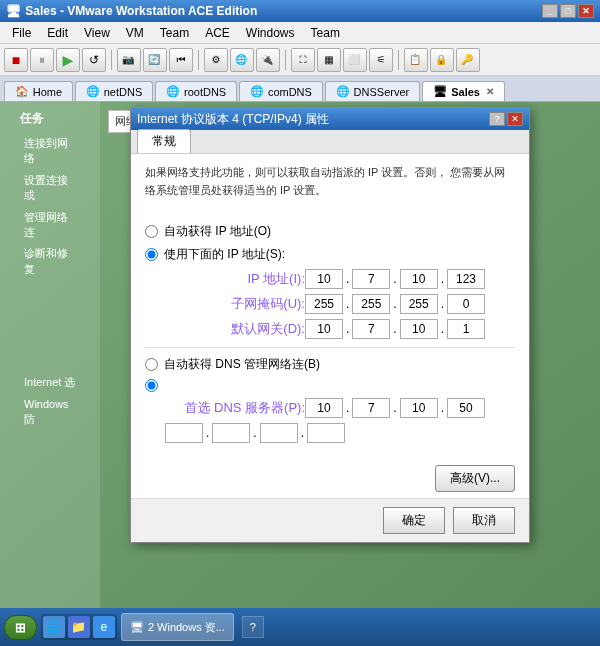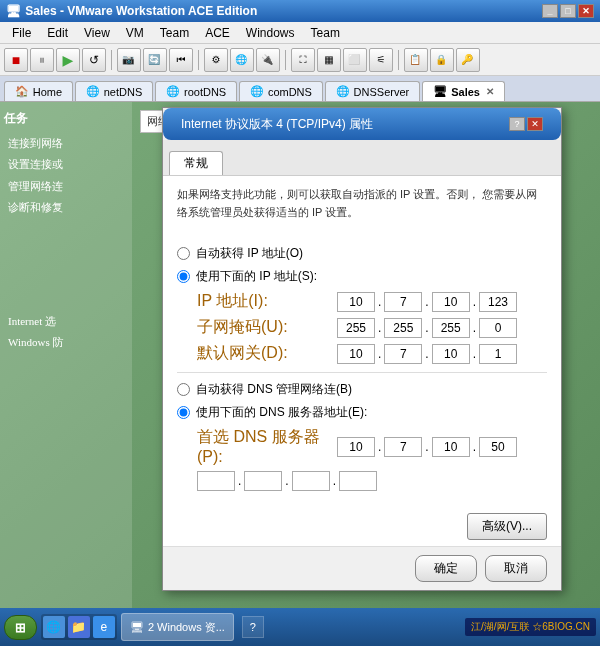--- a/index.html
+++ b/index.html
@@ -104,26 +104,25 @@
     .main-area {
       display: flex;
       background: linear-gradient(to bottom right, #7aaa7a, #5a8a5a);
       height: calc(646px - 22px - 22px - 32px - 26px - 38px);
       position: relative;
       overflow: hidden;
     }
 
     
     .sidebar {
-      width: 132px;
+      width: 100px;
       background: rgba(255,255,255,0.15);
-      padding: 8px 4px;
+      padding: 8px 20px;
       color: white;
       font-size: 12px;
-      font-family: Liberation Serif, serif;
     }
     .sidebar-section-title {
       font-weight: bold;
       margin-bottom: 6px;
       font-size: 12px;
     }
     .sidebar-item {
       padding: 3px 4px;
       cursor: pointer;
       font-size: 11px;
@@ -144,43 +143,42 @@
       top: 5px;
       left: 30px;
       width: 400px;
       background: #f0f0f0;
       border: 1px solid #888;
       box-shadow: 3px 3px 10px rgba(0,0,0,0.4);
     }
     .dialog-title {
       background: linear-gradient(to bottom, #4a90d9, #2060b0);
       color: white;
-      height: 32px;
+      height: 22px;
       display: flex;
       align-items: center;
       justify-content: space-between;
-      padding: 0 18px;
-      font-size: 12px;
-      border-radius: 8px;
+      padding: 0 6px;
+      font-size: 12px;
     }
     .dialog-title-controls { display: flex; gap: 2px; }
     .dialog-title-btn {
       width: 16px; height: 14px;
       background: #c0c0c0;
       border: 1px solid #888;
       font-size: 9px;
       display: flex; align-items: center; justify-content: center;
       cursor: pointer;
     }
     .dialog-title-btn.close { background: #c0392b; color: white; }
 
     
     .dialog-tab-bar {
       background: #e8e8e8;
-      height: 36px;
+      height: 24px;
       display: flex;
       align-items: flex-end;
       padding: 0 6px;
       border-bottom: 1px solid #ccc;
     }
     .dialog-tab {
       padding: 3px 14px;
       border: 1px solid #aaa;
       border-bottom: none;
       background: #d0d0d0;
@@ -216,22 +214,23 @@
       margin-left: 20px;
       margin-bottom: 8px;
     }
     .field-row {
       display: flex;
       align-items: center;
       margin-bottom: 5px;
     }
     .field-label {
       width: 140px;
-      font-size: 16px;
-      color: #a16207;
+      font-size: 13px;
+      color: #8b5cf6;
+      text-align: right;
     }
     .field-inputs {
       display: flex;
       gap: 3px;
       align-items: center;
     }
     .ip-box {
       width: 38px;
       height: 20px;
       border: 1px solid #aaa;
@@ -250,21 +249,21 @@
       gap: 8px;
       background: #f0f0f0;
       border-top: 1px solid #ddd;
     }
     .btn {
       padding: 4px 18px;
       font-size: 12px;
       border: 1px solid #888;
       background: linear-gradient(to bottom, #fff, #ddd);
       cursor: pointer;
-      border-radius: 8px;
+      border-radius: 0;
     }
     .btn-advanced {
       padding: 4px 14px;
       font-size: 12px;
       border: 1px solid #888;
       background: linear-gradient(to bottom, #fff, #ddd);
       cursor: pointer;
       border-radius: 3px;
     }
     .advanced-row {
@@ -499,21 +498,20 @@
 
         <div class="section-divider"></div>
 
         <div class="radio-option">
           <input type="radio" name="dns-mode" style="">
           <span>自动获得 DNS 管理网络连(B)</span>
         </div>
 
         <div class="radio-option">
           <input type="radio" name="dns-mode" checked="" style="">
-          <span>使用下面的 DNS 服务器地址(E):</span>
         </div>
 
         <div class="field-group">
           <div class="field-row">
             <div class="field-label">首选 DNS 服务器(P):</div>
             <div class="field-inputs">
               <input class="ip-box" type="text" value="10" style="">
               <span class="ip-dot">.</span>
               <input class="ip-box" type="text" value="7" style="">
               <span class="ip-dot">.</span>
@@ -555,16 +553,13 @@
   <div style="display:flex;gap:3px;background:rgba(0,0,0,0.2);padding:2px;border-radius:3px;">
     <div style="width:22px;height:22px;background:#4a90d9;border-radius:2px;display:flex;align-items:center;justify-content:center;color:white;font-size:12px;cursor:pointer;">🌐</div>
     <div style="width:22px;height:22px;background:#4a70d9;border-radius:2px;display:flex;align-items:center;justify-content:center;color:white;font-size:12px;cursor:pointer;">📁</div>
     <div style="width:22px;height:22px;background:#3a90e9;border-radius:2px;display:flex;align-items:center;justify-content:center;color:white;font-size:12px;cursor:pointer;">e</div>
   </div>
   <div class="taskbar-app active">
     <span>🖥</span>
     <span>2 Windows 资...</span>
   </div>
   <div style="background:rgba(255,255,255,0.1);border:1px solid rgba(255,255,255,0.2);width:22px;height:22px;display:flex;align-items:center;justify-content:center;color:white;font-size:11px;cursor:pointer;margin-left:4px;">?</div>
-  <div class="taskbar-right">
-    <span style="font-size:10px;color:rgba(255,180,0,0.9);background:rgba(0,0,60,0.6);padding:2px 6px;border-radius:2px;">江/湖/网/互联 ☆6BIOG.CN</span>
-  </div>
 </div>
 
 </body></html>

